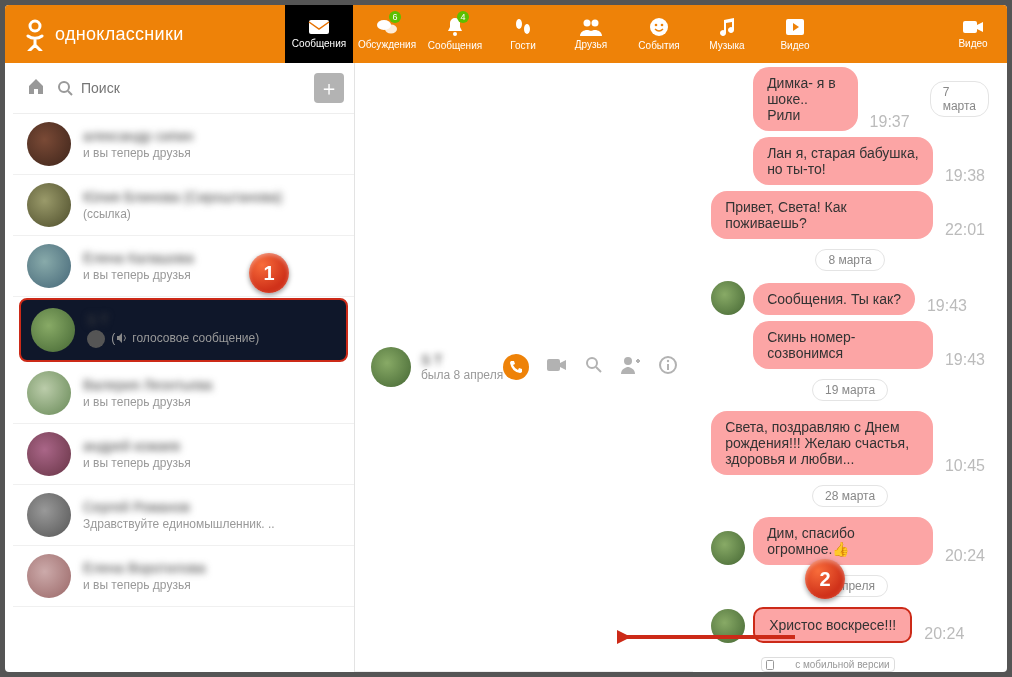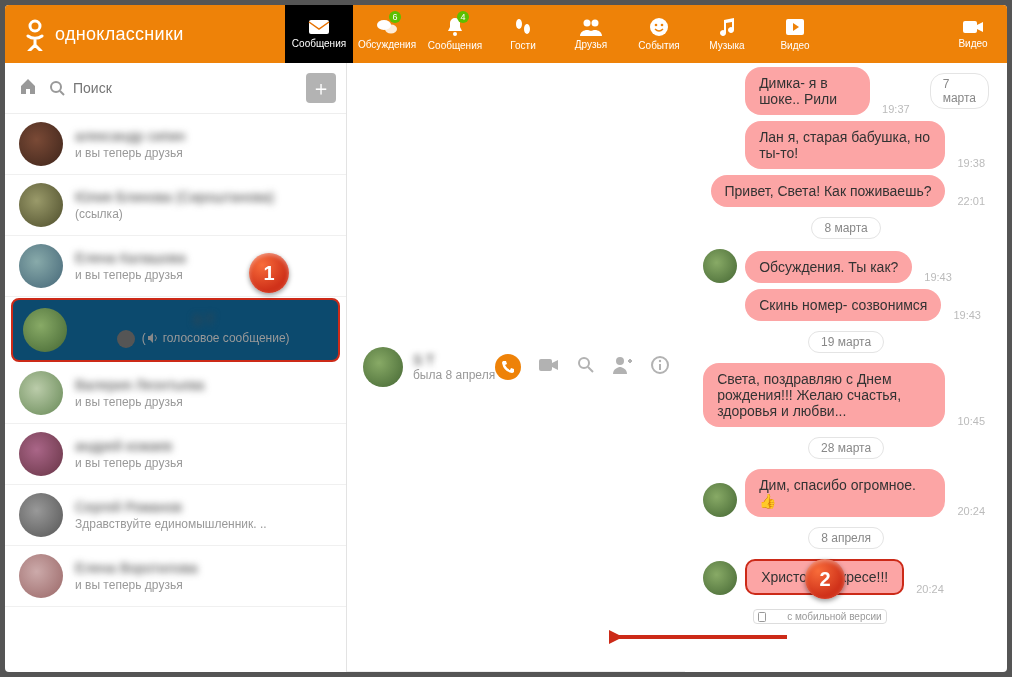--- a/index.html
+++ b/index.html
@@ -16,53 +16,53 @@
 .nav-item.active{background:#000000;}
 .nav-item svg{margin-bottom:3px;}
 .nav-item .lbl{font-size:10px;}
 .nav-badge{position:absolute;top:6px;left:36px;background:#5cbf00;color:#fff;font-size:9px;line-height:12px;min-width:12px;height:12px;border-radius:6px;text-align:center;padding:0 3px;}
 .nav-gap{flex:1;}
 
 
 .work{display:flex;height:609px;}
 
 
-.sidebar{width:342px;border-right:1px solid #e3e3e3;display:flex;flex-direction:column;}
+.sidebar{width:342px;border-right:1px solid #e3e3e3;display:flex;flex-direction:column;margin-left:8px;}
 .sb-top{display:flex;align-items:center;padding:10px 10px 10px 14px;border-bottom:1px solid #eee;}
 .sb-home{margin-right:12px;color:#999;}
 .sb-search{flex:1;display:flex;align-items:center;color:#999;}
 .sb-search input{border:none;outline:none;font-size:14px;color:#444;margin-left:8px;width:160px;}
 .sb-plus{width:30px;height:30px;background:#b3b3b3;border-radius:4px;display:flex;align-items:center;justify-content:center;color:#fff;font-size:20px;cursor:pointer;}
 .contacts{flex:1;overflow:hidden;}
 .contact{display:flex;align-items:center;padding:8px 14px;border-bottom:1px solid #f0f0f0;cursor:pointer;position:relative;}
 .contact .av{width:44px;height:44px;border-radius:50%;background:#888;flex:none;margin-right:12px;}
 .contact .txt{flex:1;min-width:0;}
 .contact .name{font-size:14px;color:#444;filter:blur(3.5px);margin-bottom:2px;white-space:nowrap;overflow:hidden;}
 .contact .sub{font-size:12px;color:#999;white-space:nowrap;overflow:hidden;}
-.contact.active{background:#0c4a6e;border:2.5px solid #cc2a18;border-radius:8px;margin:1px 6px 1px 6px;padding:8px 10px;text-align:center;}
+.contact.active{background:#0f172a;border:2.5px solid #cc2a18;border-radius:8px;margin:1px 6px 1px 6px;padding:8px 10px;}
 .contact.active .sub .mini-av{display:inline-block;width:18px;height:18px;border-radius:50%;background:#555;vertical-align:middle;margin-right:3px;}
 .contact.active .sub .mic{display:inline-block;vertical-align:middle;margin-right:3px;}
 
 
 .chat{flex:1;display:flex;flex-direction:row;position:relative;}
 .chat-hdr{display:flex;align-items:center;padding:10px 16px;border-bottom:1px solid #eee;}
 .chat-hdr .av{width:40px;height:40px;border-radius:50%;background:#777;margin-right:10px;}
 .chat-hdr .who .nm{font-size:14px;color:#333;filter:blur(3px);}
 .chat-hdr .who .st{font-size:12px;color:#999;}
 .chat-hdr .actions{margin-left:auto;display:flex;align-items:center;gap:18px;color:#b2b2b2;}
 .chat-hdr .call{width:26px;height:26px;border-radius:50%;background:#ee8208;display:flex;align-items:center;justify-content:center;}
 
 .msgs{flex:1;overflow:hidden;padding:4px 18px 6px 18px;display:flex;flex-direction:column;gap:6px;}
 .date-chip{align-self:center;background:#fff;border:1px solid #e4e4e4;border-radius:14px;padding:3px 12px;font-size:12px;color:#888;margin:4px 0;}
 .line{display:flex;align-items:flex-end;gap:8px;}
 .line.right{justify-content:flex-end;}
 .line .av{width:34px;height:34px;border-radius:50%;background:#7a6;flex:none;}
 .bubble{background:#fca5a5;border-radius:16px;padding:8px 14px;font-size:14px;color:#333;max-width:420px;}
 .bubble.hl{border:2.5px solid #cc2a18;border-radius:10px;}
-.ts{font-size:11px;color:#bbb;margin:0 4px;align-self:flex-end;}
+.ts{font-size:16px;color:#bbb;margin:0 4px;align-self:flex-end;}
 .mobile-tag{font-size:10px;color:#999;border:1px solid #ddd;border-radius:4px;padding:1px 4px;display:inline-flex;align-items:center;gap:21px;margin-top:14px;margin-left:50px;}
 
 
 .callout{position:absolute;width:40px;height:40px;border-radius:50%;background:radial-gradient(circle at 33% 30%,#f86c3a,#d0321a 65%);box-shadow:0 2px 5px rgba(0,0,0,.4),inset 0 2px 4px rgba(255,255,255,.4);color:#fff;font-weight:bold;font-size:20px;display:flex;align-items:center;justify-content:center;pointer-events:none;z-index:50;}
 .arrow{position:absolute;pointer-events:none;z-index:49;}
 
 
 .av.a1{background:radial-gradient(circle at 40% 40%,#7a4a36,#3d241a);}
 .av.a2{background:radial-gradient(circle at 40% 40%,#9a9a6a,#4c4c2a);}
 .av.a3{background:radial-gradient(circle at 40% 40%,#8aa,#467);}
@@ -288,21 +288,21 @@
 
         <div class="line right">
           <div class="bubble">Привет, Света! Как поживаешь?</div>
           <span class="ts">22:01</span>
         </div>
 
         <span class="date-chip">8 марта</span>
 
         <div class="line">
           <div class="av a4"></div>
-          <div class="bubble">Обсуждения. Ты как?</div>
+          <div class="bubble">Сообщения. Ты как?</div>
           <span class="ts">19:43</span>
         </div>
         <div class="line" style="margin-left:42px">
           <div class="bubble">Скинь номер- созвонимся</div>
           <span class="ts">19:43</span>
         </div>
 
         <span class="date-chip">19 марта</span>
 
         <div class="line right">

